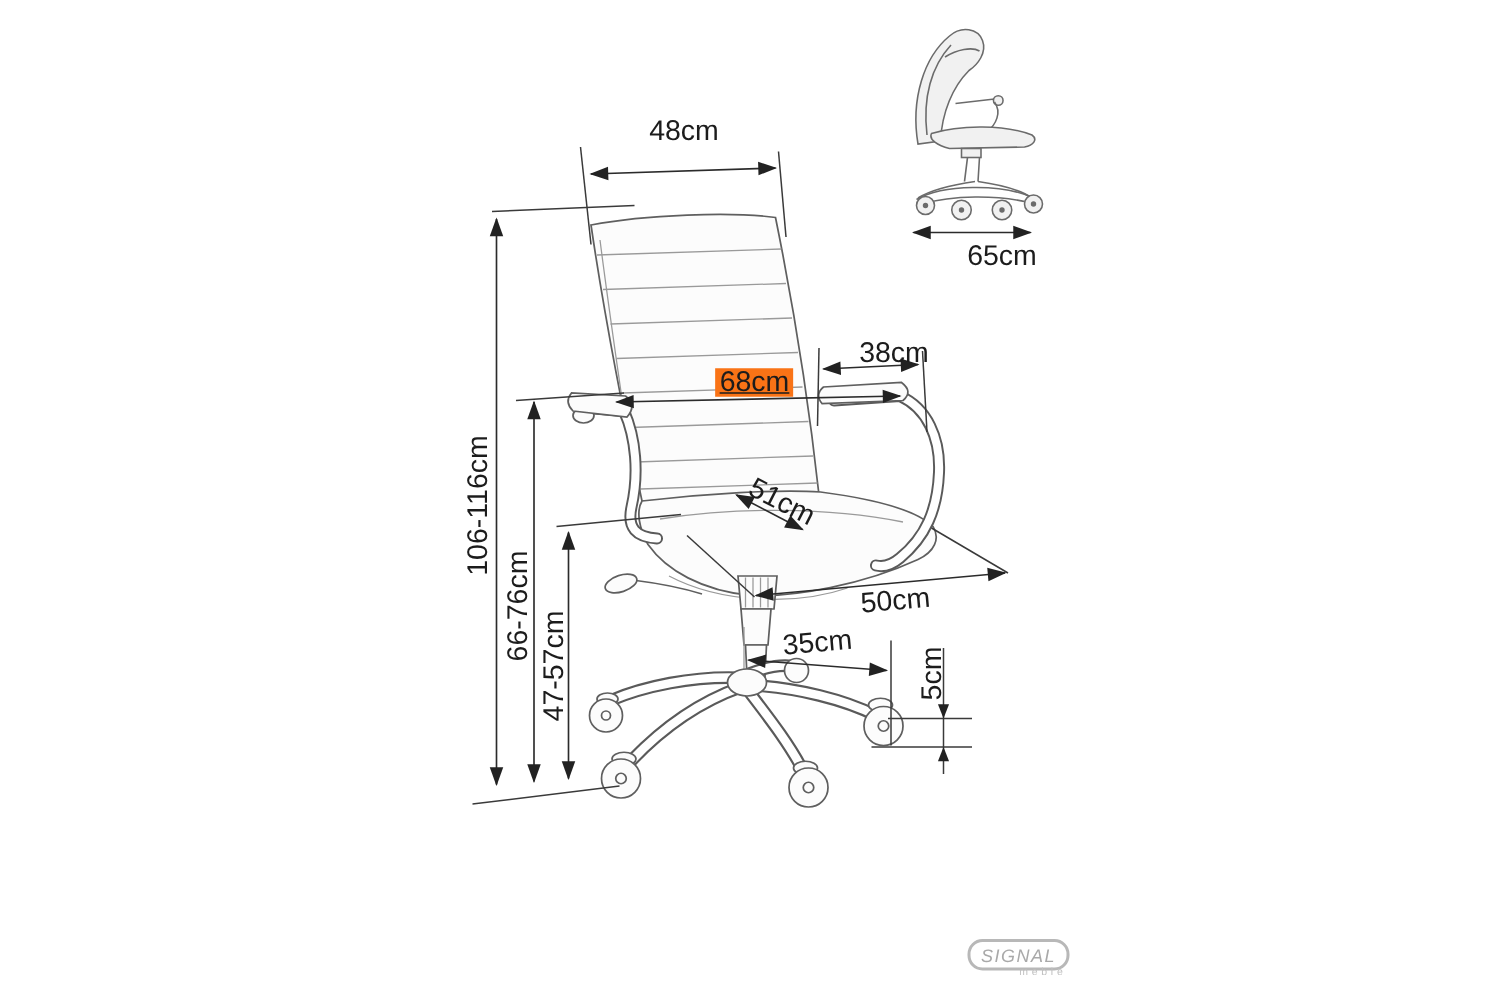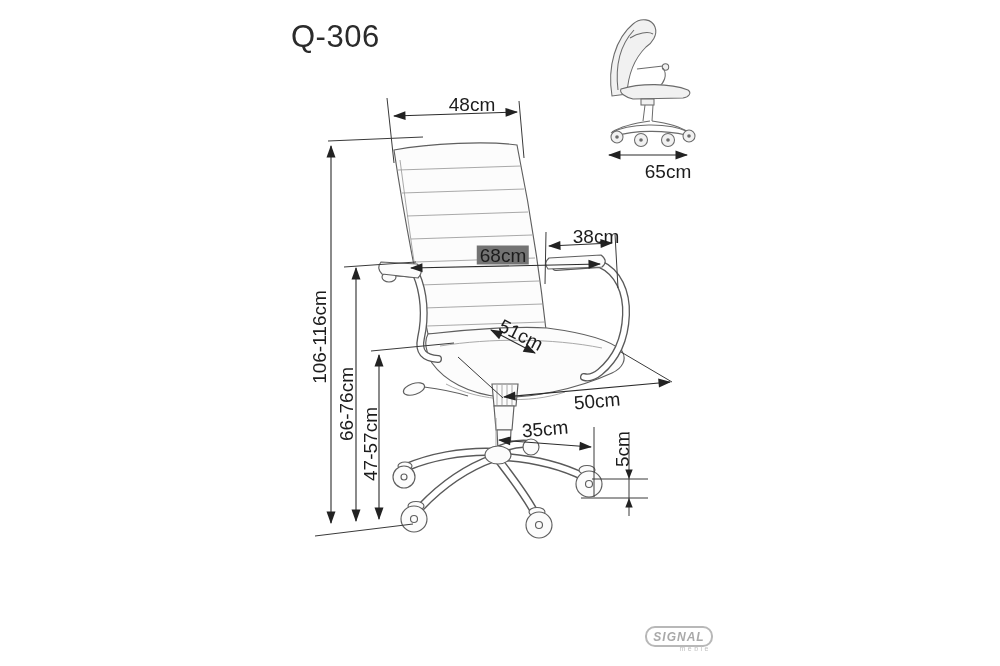--- a/index.html
+++ b/index.html
@@ -1,44 +1,43 @@
 <!DOCTYPE html>
 <html><head>
 <meta charset="utf-8">
 <style>
   html,body{margin:0;padding:0;background:#ffffff;}
   .canvas{position:relative;width:1000px;height:666px;background:#ffffff;overflow:hidden;
           font-family:"Liberation Sans", sans-serif;}
   .title{position:absolute;left:291px;top:19px;font-size:31px;color:#2b2b2b;letter-spacing:.5px;}
   .dim{position:absolute;font-size:19px;color:#1c1c1c;white-space:nowrap;line-height:1;}
-  .dim.halo{background:#737373;padding:0 3px;}
+  .dim.halo{background:#f97316;padding:0 3px;text-decoration:underline;}
   svg{position:absolute;left:0;top:0;}
   .art{stroke:#5f5f5f;stroke-width:1.15;fill:none;}
   .art-fill{stroke:#5f5f5f;stroke-width:1.15;fill:#fcfcfc;}
   .art-light{stroke:#9a9a9a;stroke-width:.85;fill:none;}
   .band-o{stroke:#5a5a5a;stroke-width:8;fill:none;stroke-linecap:round;}
   .band-i{stroke:#ffffff;stroke-width:5.4;fill:none;stroke-linecap:round;}
   .leg-o{stroke:#5a5a5a;stroke-width:8.5;fill:none;stroke-linecap:round;}
   .leg-i{stroke:#ffffff;stroke-width:5.6;fill:none;stroke-linecap:round;}
   .dim-line{stroke:#2b2b2b;stroke-width:1.1;fill:none;}
   .ext-line{stroke:#3a3a3a;stroke-width:1;fill:none;}
   .side{stroke:#6b6b6b;stroke-width:1.05;fill:none;}
   .side-fill{stroke:#6b6b6b;stroke-width:1.05;fill:#f1f1f1;}
   .logo-box{position:absolute;left:645px;top:626px;width:64px;height:17px;border:2px solid #b8b8b8;
             border-radius:10px;display:flex;align-items:center;justify-content:center;}
-  .logo-brand{font-size:12px;font-weight:bold;font-style:italic;letter-spacing:1px;color:#a9a9a9;}
+  .logo-brand{font-size:12px;font-weight:normal;font-style:italic;letter-spacing:1px;color:#a9a9a9;}
   .logo-sub{position:absolute;left:645px;top:645px;width:66px;text-align:right;font-size:7px;
             letter-spacing:2.5px;color:#c0c0c0;}
 </style>
 </head>
 <body>
 
 <div class="canvas">
 
-  <div class="title">Q-306</div>
 
   <svg width="1000" height="666" viewBox="0 0 1000 666">
     <defs>
       <marker id="arr" viewBox="0 0 10 8" refX="9.2" refY="4" markerWidth="12" markerHeight="9.6" orient="auto-start-reverse" markerUnits="strokeWidth">
         <path d="M0.5,0.6 L10,4 L0.5,7.4 Z" fill="#222222"></path>
       </marker>
     </defs>
 
     <g>
 
@@ -203,21 +202,21 @@
 
       <path class="ext-line" d="M371,351 L454,343"></path>
       <path class="dim-line" d="M379,355 L379,519" marker-start="url(#arr)" marker-end="url(#arr)"></path>
 
       <path class="ext-line" d="M315,536 L413,524"></path>
 
       <path class="dim-line" d="M609,155 L687,155" marker-start="url(#arr)" marker-end="url(#arr)"></path>
     </g>
   </svg>
 
-  <div class="dim" style="left:456px;top:104px;transform:translate(-50%,-50%);margin-left:16px;">48cm</div>
+  <div class="dim" style="left:456px;top:88px;transform:translate(-50%,-50%);">48cm</div>
   <div class="dim" style="left:596px;top:236px;transform:translate(-50%,-50%);">38cm</div>
   <div class="dim halo" style="left:503px;top:255px;transform:translate(-50%,-50%);">68cm</div>
   <div class="dim" style="left:521px;top:335px;transform:translate(-50%,-50%) rotate(27deg);">51cm</div>
   <div class="dim" style="left:597px;top:401px;transform:translate(-50%,-50%) rotate(-5deg);">50cm</div>
   <div class="dim" style="left:545px;top:429px;transform:translate(-50%,-50%) rotate(-5deg);">35cm</div>
   <div class="dim" style="left:622px;top:449px;transform:translate(-50%,-50%) rotate(-90deg);">5cm</div>
   <div class="dim" style="left:319px;top:337px;transform:translate(-50%,-50%) rotate(-90deg);">106-116cm</div>
   <div class="dim" style="left:346px;top:404px;transform:translate(-50%,-50%) rotate(-90deg);">66-76cm</div>
   <div class="dim" style="left:370px;top:444px;transform:translate(-50%,-50%) rotate(-90deg);">47-57cm</div>
   <div class="dim" style="left:668px;top:171px;transform:translate(-50%,-50%);">65cm</div>

